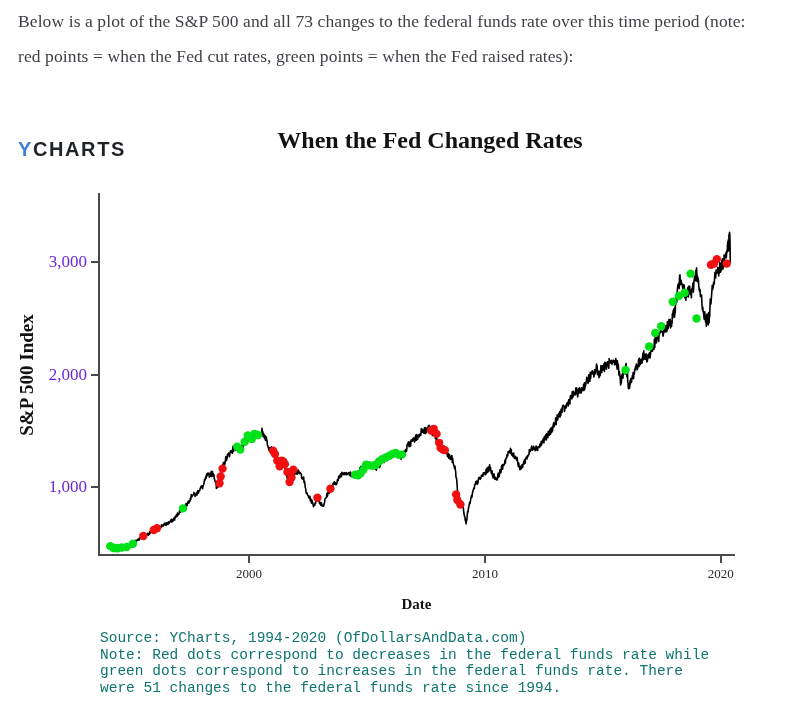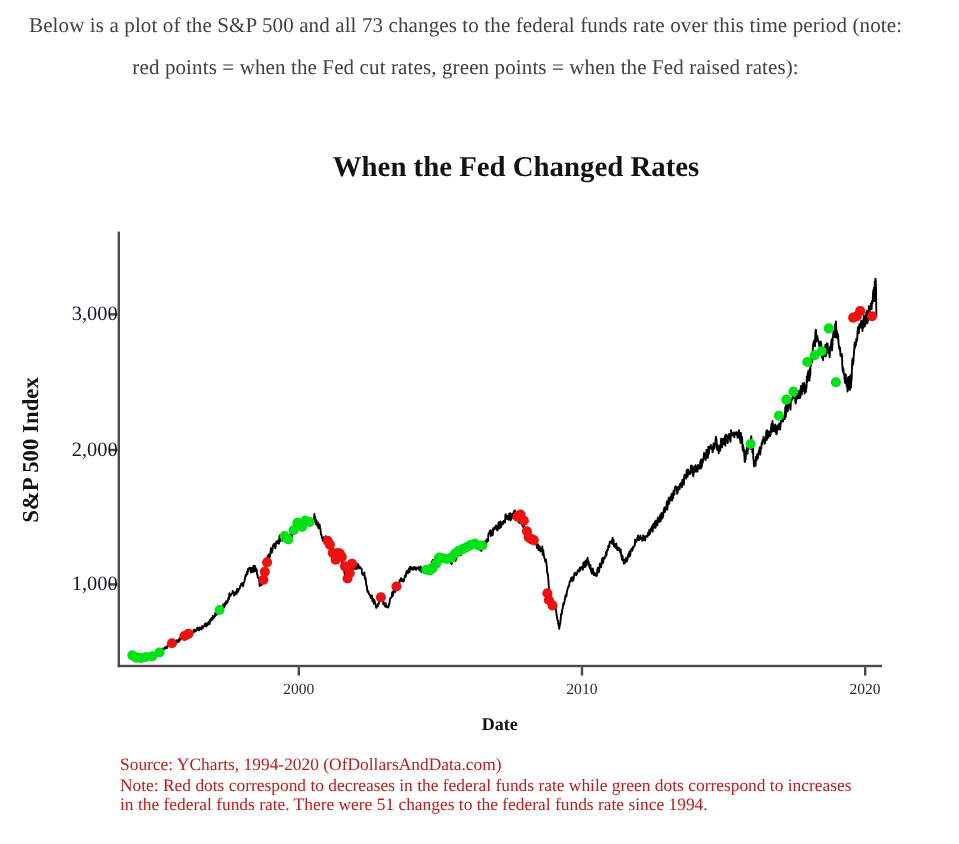--- a/index.html
+++ b/index.html
@@ -19,21 +19,20 @@
   
   #intro-paragraph {
     position: absolute;
     left: 18px;
     top: 4px;
     width: 740px;
     font-size: 17.5px;
     line-height: 35px;
     color: #3f3f46;
     letter-spacing: 0.1px;
-    text-align: center;
   }
 
   
   #chart-figure {
     position: absolute;
     left: 0;
     top: 118px;
     width: 799px;
     height: 585px;
     background: #ffffff;
@@ -91,23 +90,24 @@
   .y-tick-mark {
     position: absolute;
     left: -7px;
     width: 7px;
     height: 2px;
     background: #4a4a4a;
   }
   .y-tick-label {
     position: absolute;
     right: 100%;
+    margin-right: 11px;
     transform: translateY(-50%);
     font-size: 17px;
-    color: #0f172a;
+    color: #6d28d9;
     white-space: nowrap;
     font-family: "Liberation Serif", serif;
   }
   .x-tick-mark {
     position: absolute;
     top: 100%;
     width: 2px;
     height: 7px;
     background: #4a4a4a;
   }
@@ -160,32 +160,35 @@
     overflow: visible;
   }
 
   #footnote {
     position: absolute;
     left: 100px;
     top: 512px;
     width: 620px;
     font-size: 14.5px;
     line-height: 16.5px;
-    color: #b91c1c;
-    font-family: Liberation Serif, serif;
+    color: #0f766e;
+    font-family: Liberation Mono, monospace;
   }
   #footnote .note-line { display: block; }
 </style>
 </head>
 <body>
 
 <div id="intro-paragraph">Below is a plot of the S&amp;P 500 and all 73 changes to the federal funds rate over this time period (note: red points = when the Fed cut rates, green points = when the Fed raised rates):</div>
 
 <div id="chart-figure">
 
+  <div id="ycharts-logo">
+    <span class="logo-y">Y</span><span class="logo-rest">CHARTS</span>
+  </div>
 
   <div id="chart-title">
     <div>When the Fed Changed Rates</div>
   </div>
 
   <div id="y-axis-title">
     <span>S&amp;P 500 Index</span>
   </div>
 
   <div id="plot-area">

